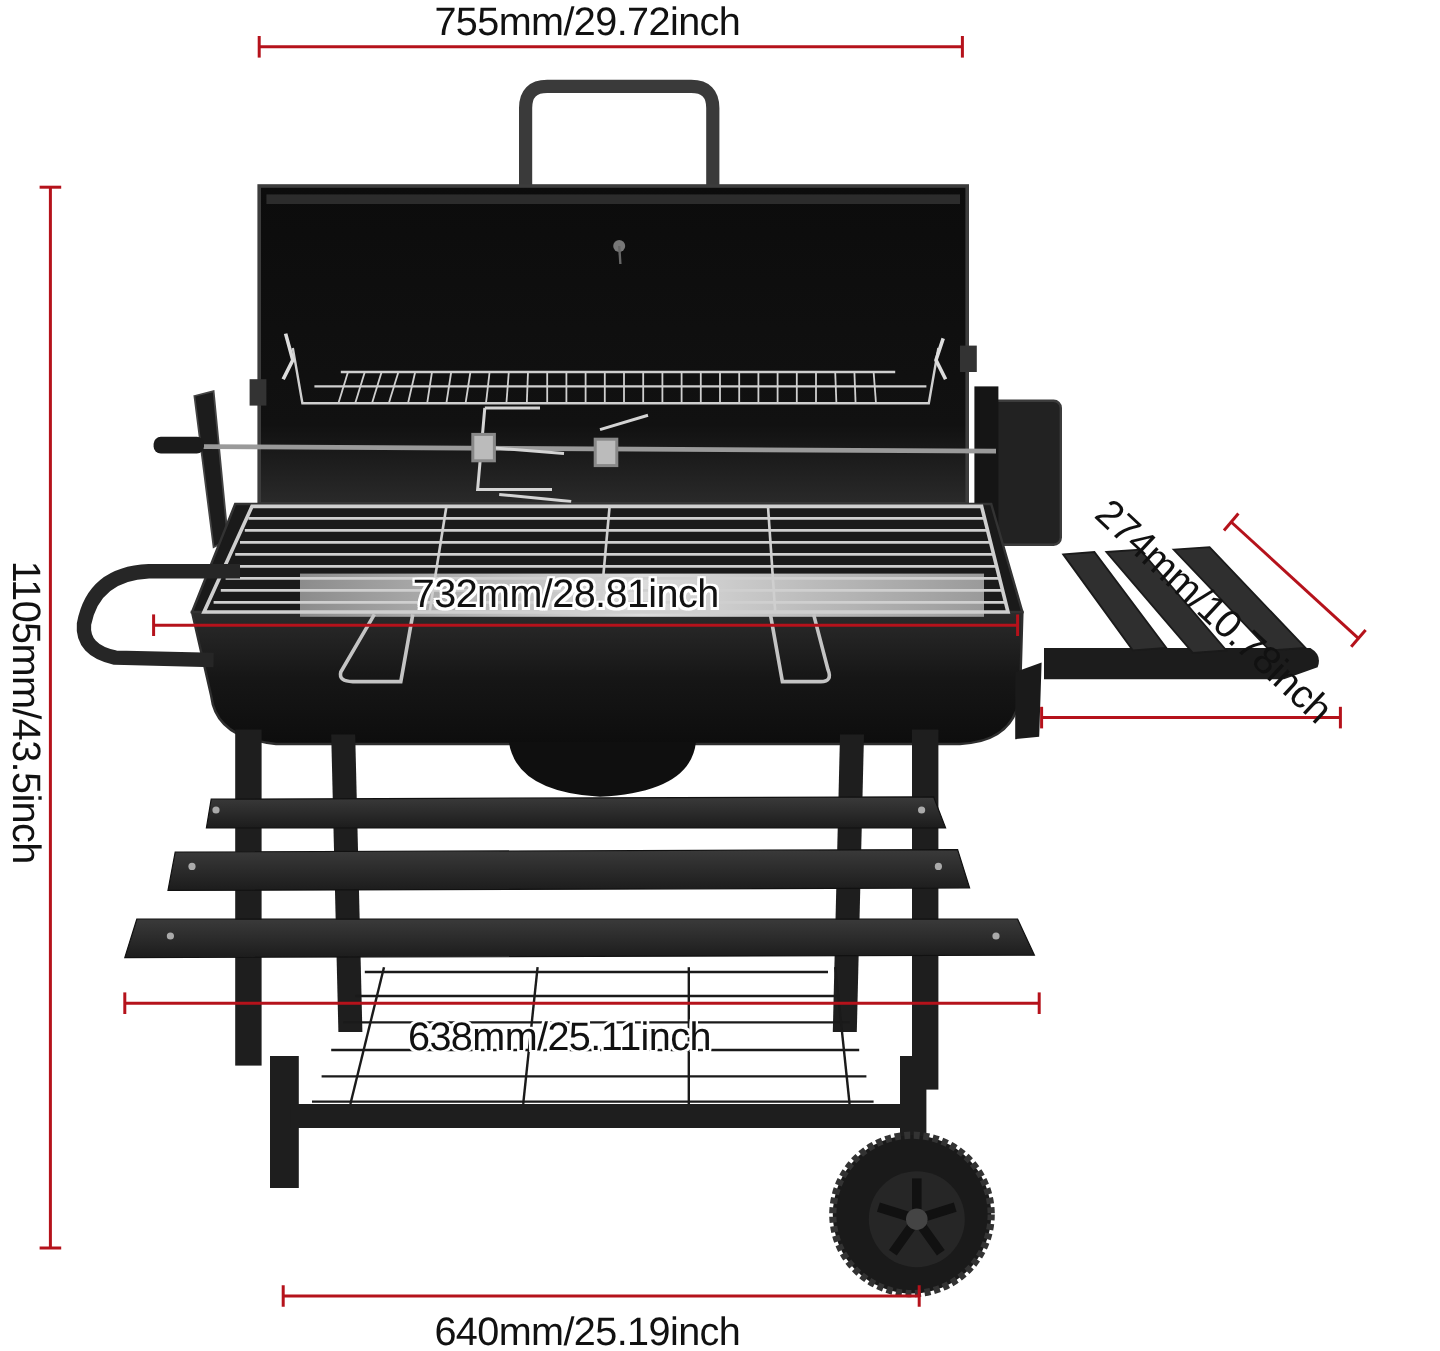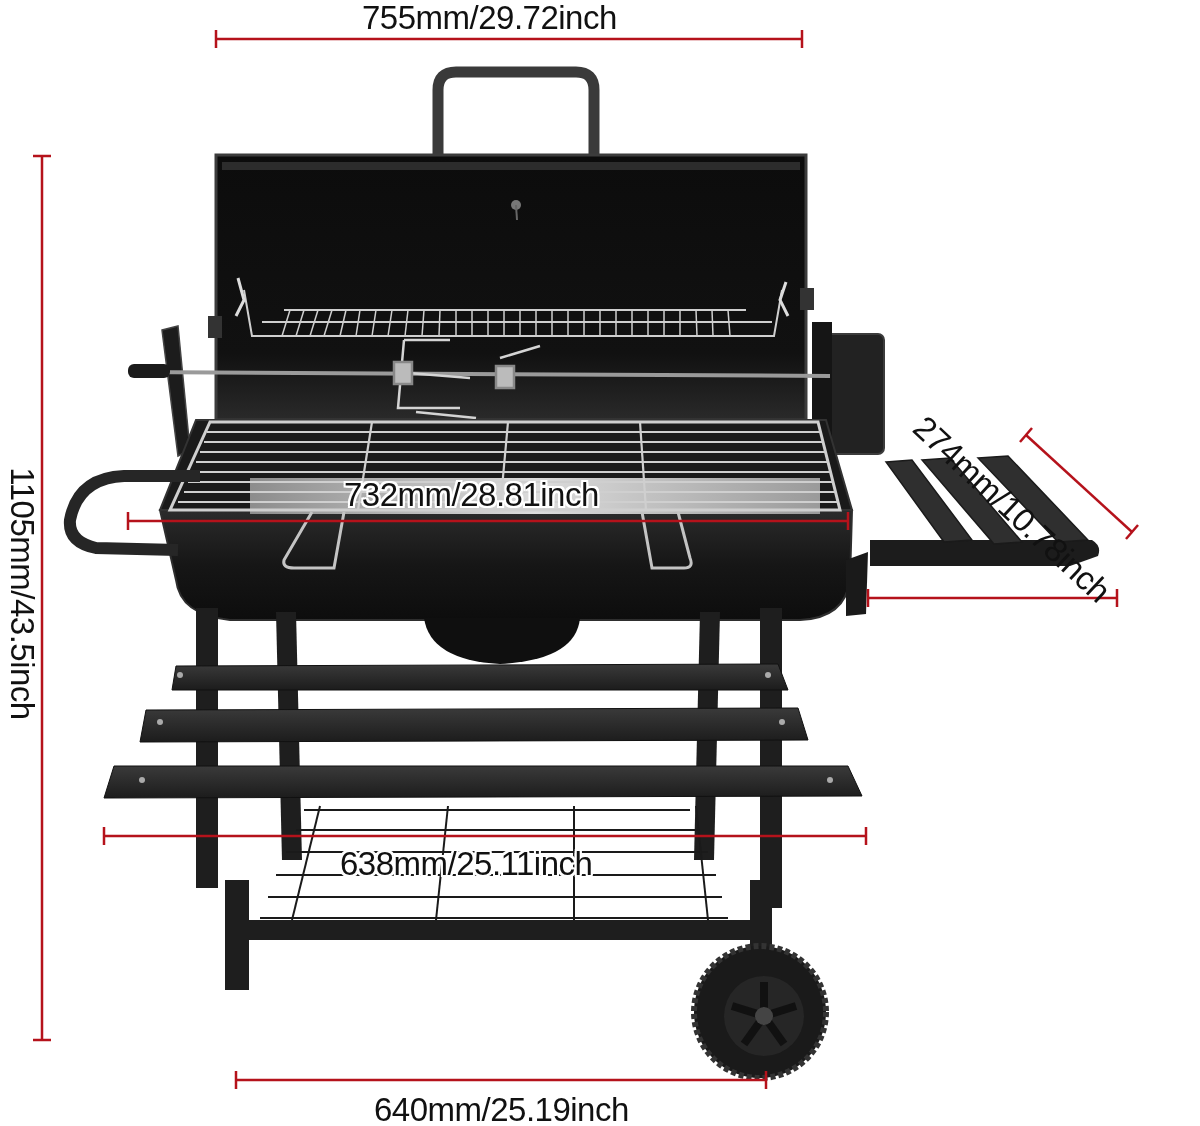--- a/index.html
+++ b/index.html
@@ -10,21 +10,21 @@
                  font-size: 33px; color: #111; white-space: nowrap; line-height: 1; letter-spacing: -0.5px; }
     .dim-label.outlined { color: #111;
       text-shadow: -2px -2px 0 #fff, 2px -2px 0 #fff, -2px 2px 0 #fff, 2px 2px 0 #fff,
                    0 -2px 0 #fff, 0 2px 0 #fff, -2px 0 0 #fff, 2px 0 0 #fff; }
     #label-top { left: 362px; top: 1px; }
     #label-height { left: -178px; top: 577px; transform: rotate(90deg); transform-origin: center; width: 400px; text-align: center; }
     #label-side-depth { left: 930px; top: 410px; transform: rotate(43deg); transform-origin: left top; }
     #label-side-width { left: 838px; top: 622px; }
     #label-grate { left: 344px; top: 478px; }
     #label-shelf { left: 324px; top: 847px; margin-left: 16px; }
-    #label-bottom { left: 374px; top: 1093px; }
+    #label-bottom { left: 362px; top: 1093px; }
   </style>
 </head>
 <body>
 
 <div id="stage">
   <svg width="1200" height="1126" viewBox="0 0 1200 1126" xmlns="http://www.w3.org/2000/svg">
     <defs>
       <linearGradient id="lidGrad" x1="0" y1="0" x2="0" y2="1">
         <stop offset="0" stop-color="#0c0c0c"></stop>
         <stop offset="0.75" stop-color="#111"></stop>

